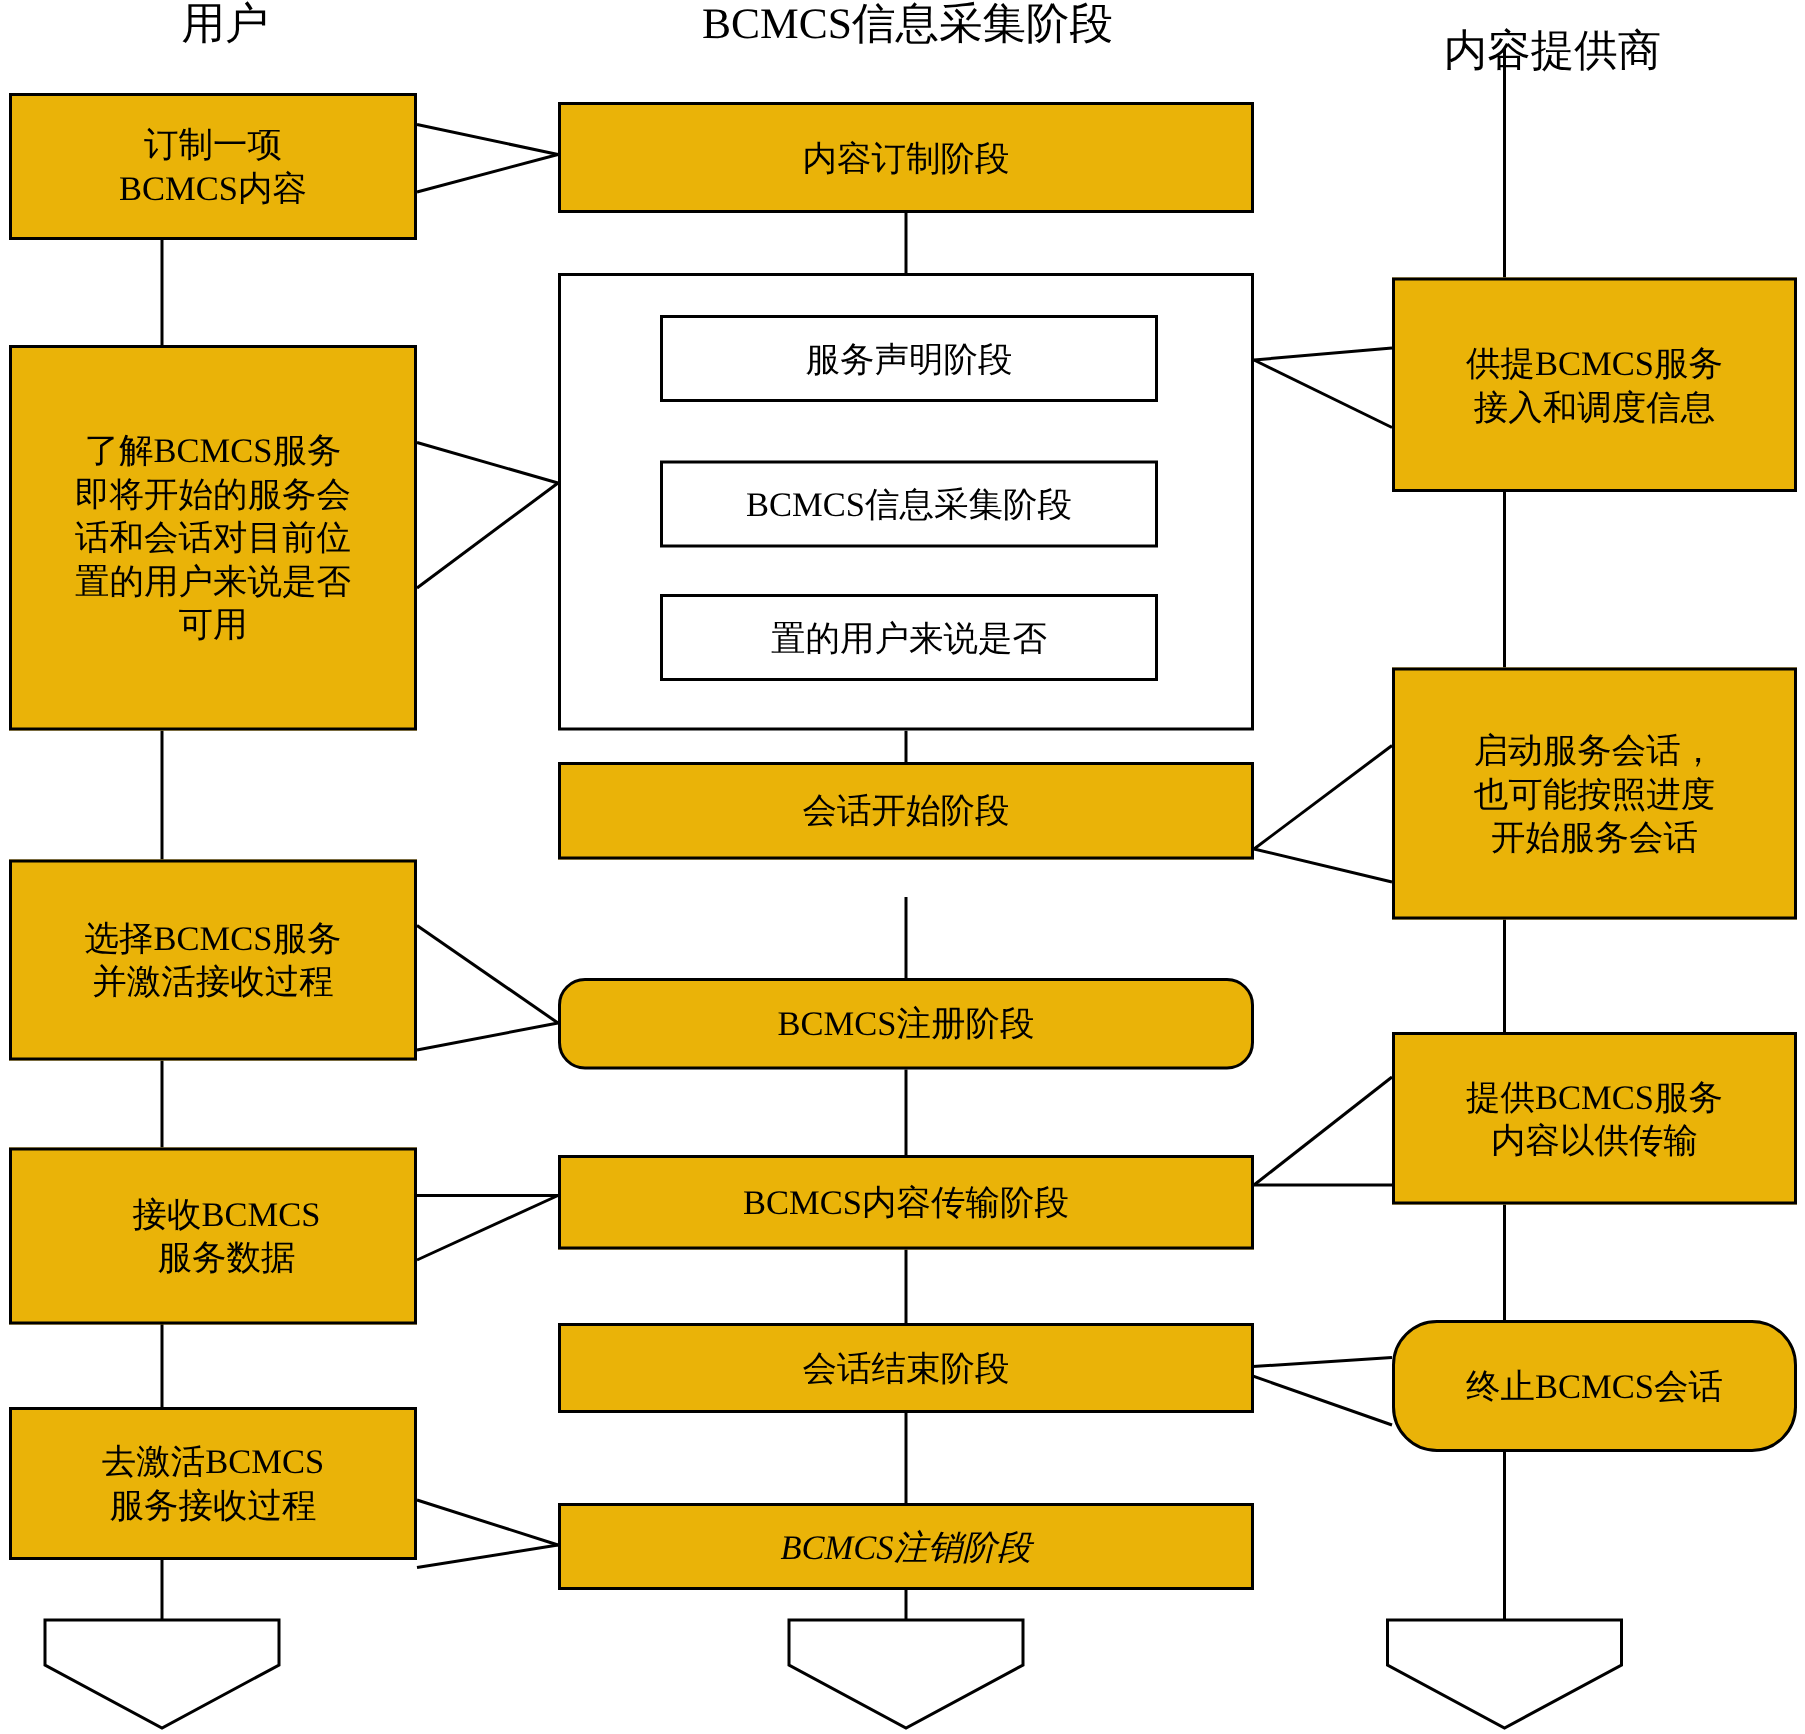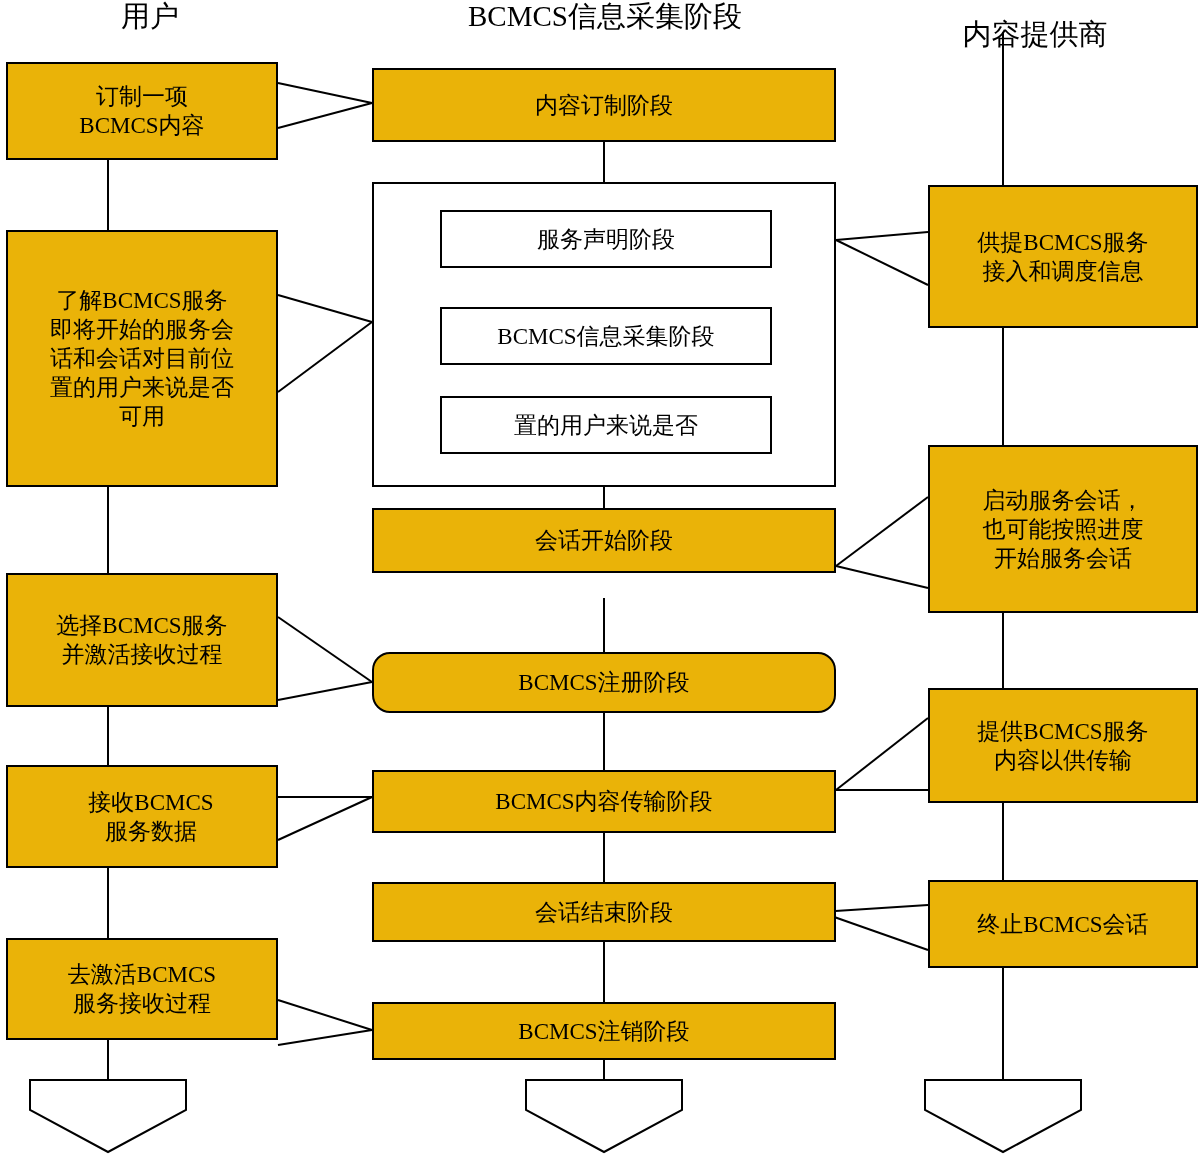--- a/index.html
+++ b/index.html
@@ -133,40 +133,40 @@
 
   <div class="node" style="left:6px; top:62px; width:272px; height:98px;">订制一项
 BCMCS内容</div>
   <div class="node" style="left:6px; top:230px; width:272px; height:257px;">了解BCMCS服务
 即将开始的服务会
 话和会话对目前位
 置的用户来说是否
 可用</div>
   <div class="node" style="left:6px; top:573px; width:272px; height:134px;">选择BCMCS服务
 并激活接收过程</div>
-  <div class="node" style="left:6px; top:765px; width:272px; height:103px;padding-left:24px;">接收BCMCS
+  <div class="node" style="left:6px; top:765px; width:272px; height:118px;padding-left:24px;">接收BCMCS
 服务数据</div>
   <div class="node" style="left:6px; top:938px; width:272px; height:102px;">去激活BCMCS
 服务接收过程</div>
 
   <div class="node" style="left:372px; top:68px; width:464px; height:74px;">内容订制阶段</div>
 
   <div class="big-box" style="left:372px; top:182px; width:464px; height:305px;"></div>
   <div class="inner-node" style="left:440px; top:210px; width:332px; height:58px;">服务声明阶段</div>
   <div class="inner-node" style="left:440px; top:307px; width:332px; height:58px;">BCMCS信息采集阶段</div>
   <div class="inner-node" style="left:440px; top:396px; width:332px; height:58px;">置的用户来说是否</div>
 
   <div class="node" style="left:372px; top:508px; width:464px; height:65px;">会话开始阶段</div>
   <div class="node" style="left:372px; top:652px; width:464px; height:61px;border-radius:18px;">BCMCS注册阶段</div>
   <div class="node" style="left:372px; top:770px; width:464px; height:63px;">BCMCS内容传输阶段</div>
   <div class="node" style="left:372px; top:882px; width:464px; height:60px;">会话结束阶段</div>
-  <div class="node" style="left:372px; top:1002px; width:464px; height:58px;">BCMCS注销阶段</div>
+  <div class="node" style="left:372px; top:1002px; width:464px; height:58px;font-style:italic;">BCMCS注销阶段</div>
 
   <div class="node" style="left:928px; top:185px; width:270px; height:143px;">供提BCMCS服务
 接入和调度信息</div>
   <div class="node" style="left:928px; top:445px; width:270px; height:168px;">启动服务会话，
 也可能按照进度
 开始服务会话</div>
   <div class="node" style="left:928px; top:688px; width:270px; height:115px;">提供BCMCS服务
 内容以供传输</div>
-  <div class="node" style="left:928px; top:880px; width:270px; height:88px;">终止BCMCS会话</div>
+  <div class="node" style="left:928px; top:880px; width:270px; height:88px;border-radius:30px;">终止BCMCS会话</div>
 
 </div>
 
 </body></html>

